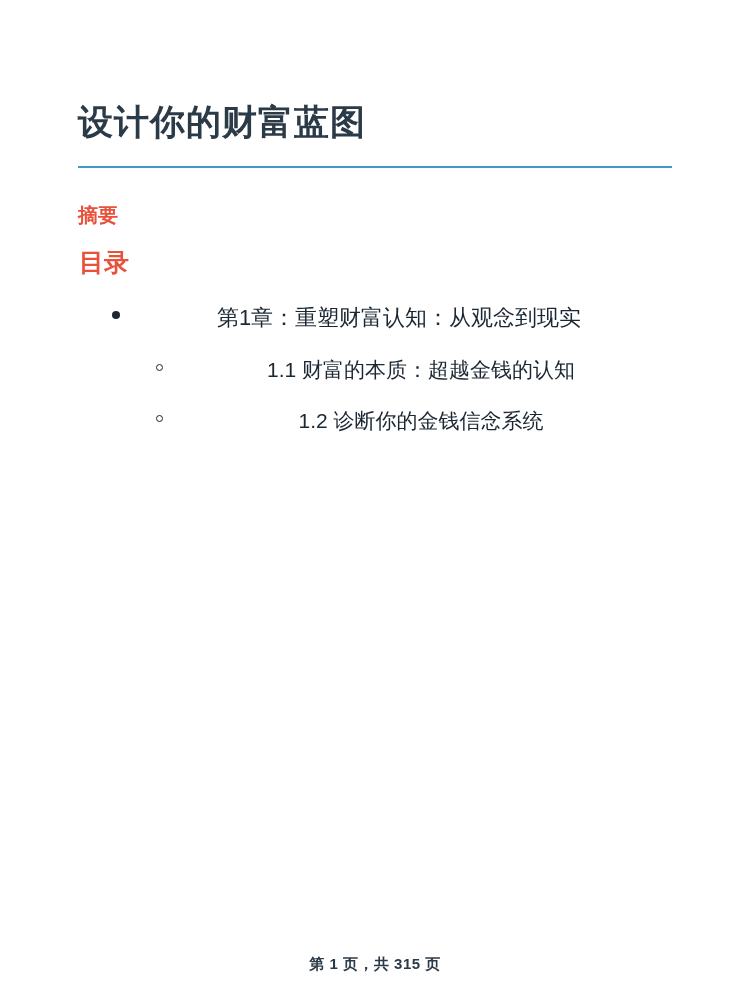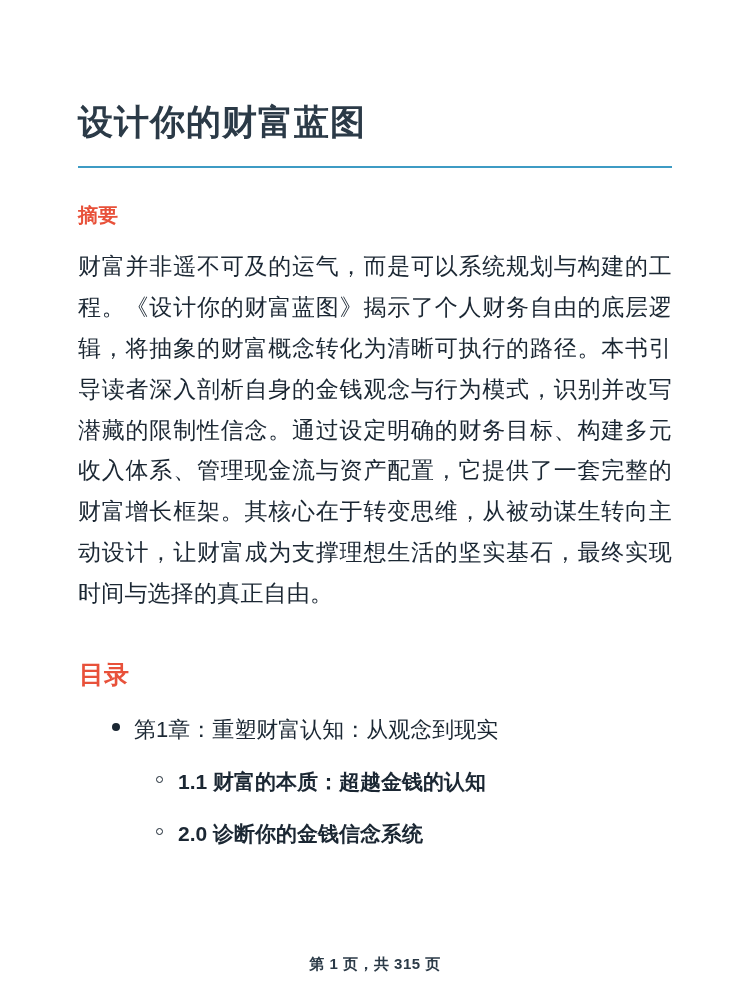--- a/index.html
+++ b/index.html
@@ -53,20 +53,21 @@
   .toc-heading {
     font-size: 25px;
     font-weight: bold;
     color: #e8513a;
     margin: 0 0 22px 1px;
   }
   .toc-list {
     list-style: none;
     margin: 8px;
     padding: 0;
+    text-align: center;
   }
   .toc-chapter {
     position: relative;
     font-size: 22px;
     line-height: 1.5;
     color: #1b2733;
     padding-left: 48px;
     margin-bottom: 22px;
   }
   .toc-chapter > .bullet {
@@ -75,21 +76,20 @@
     top: 0.46em;
     width: 8px;
     height: 8px;
     border-radius: 50%;
     background: #1b2733;
   }
   .toc-sublist {
     list-style: none;
     margin: 20px 0 0 0;
     padding: 0;
-    font-weight: bold;
   }
   .toc-sub {
     position: relative;
     font-size: 21px;
     line-height: 1.5;
     color: #1b2733;
     padding-left: 44px;
     margin-bottom: 20px;
   }
   .toc-sub > .hollow-bullet {
@@ -116,35 +116,34 @@
 </style>
 </head>
 <body>
 
 <div class="page">
 
   <h1 class="doc-title">设计你的财富蓝图</h1>
   <div class="title-rule"></div>
 
   <h2 class="section-heading">摘要</h2>
-  <p class="abstract-text">财富并非遥不可及的运气，而是可以系统规划与构建的工程。《设计你的财富蓝图》揭示了个人财务自由的底层逻辑，将抽象的财富概念转化为清晰可执行的路径。本书引导读者深入剖析自身的金钱观念与行为模式，识别并改写潜藏的限制性信念。通过设定明确的财务目标、构建多元收入体系、管理现金流与资产配置，它提供了一套完整的财富增长框架。其核心在于转变思维，从被动谋生转向主动设计，让财富成为支撑理想生活的坚实基石，最终实现时间与选择的真正自由。</p>
 
   <h2 class="toc-heading">目录</h2>
 
   <ul class="toc-list">
     <li class="toc-chapter">
       <span class="bullet"></span>
       <span>第1章：重塑财富认知：从观念到现实</span>
       <ul class="toc-sublist">
         <li class="toc-sub">
           <span class="hollow-bullet"></span>
           <span>1.1 财富的本质：超越金钱的认知</span>
         </li>
         <li class="toc-sub">
           <span class="hollow-bullet"></span>
-          <span>2.0 诊断你的金钱信念系统</span>
+          <span>1.2 诊断你的金钱信念系统</span>
         </li>
       </ul>
     </li>
   </ul>
 
   <div class="page-footer">第 1 页，共 315 页</div>
 </div>
 
 </body></html>

